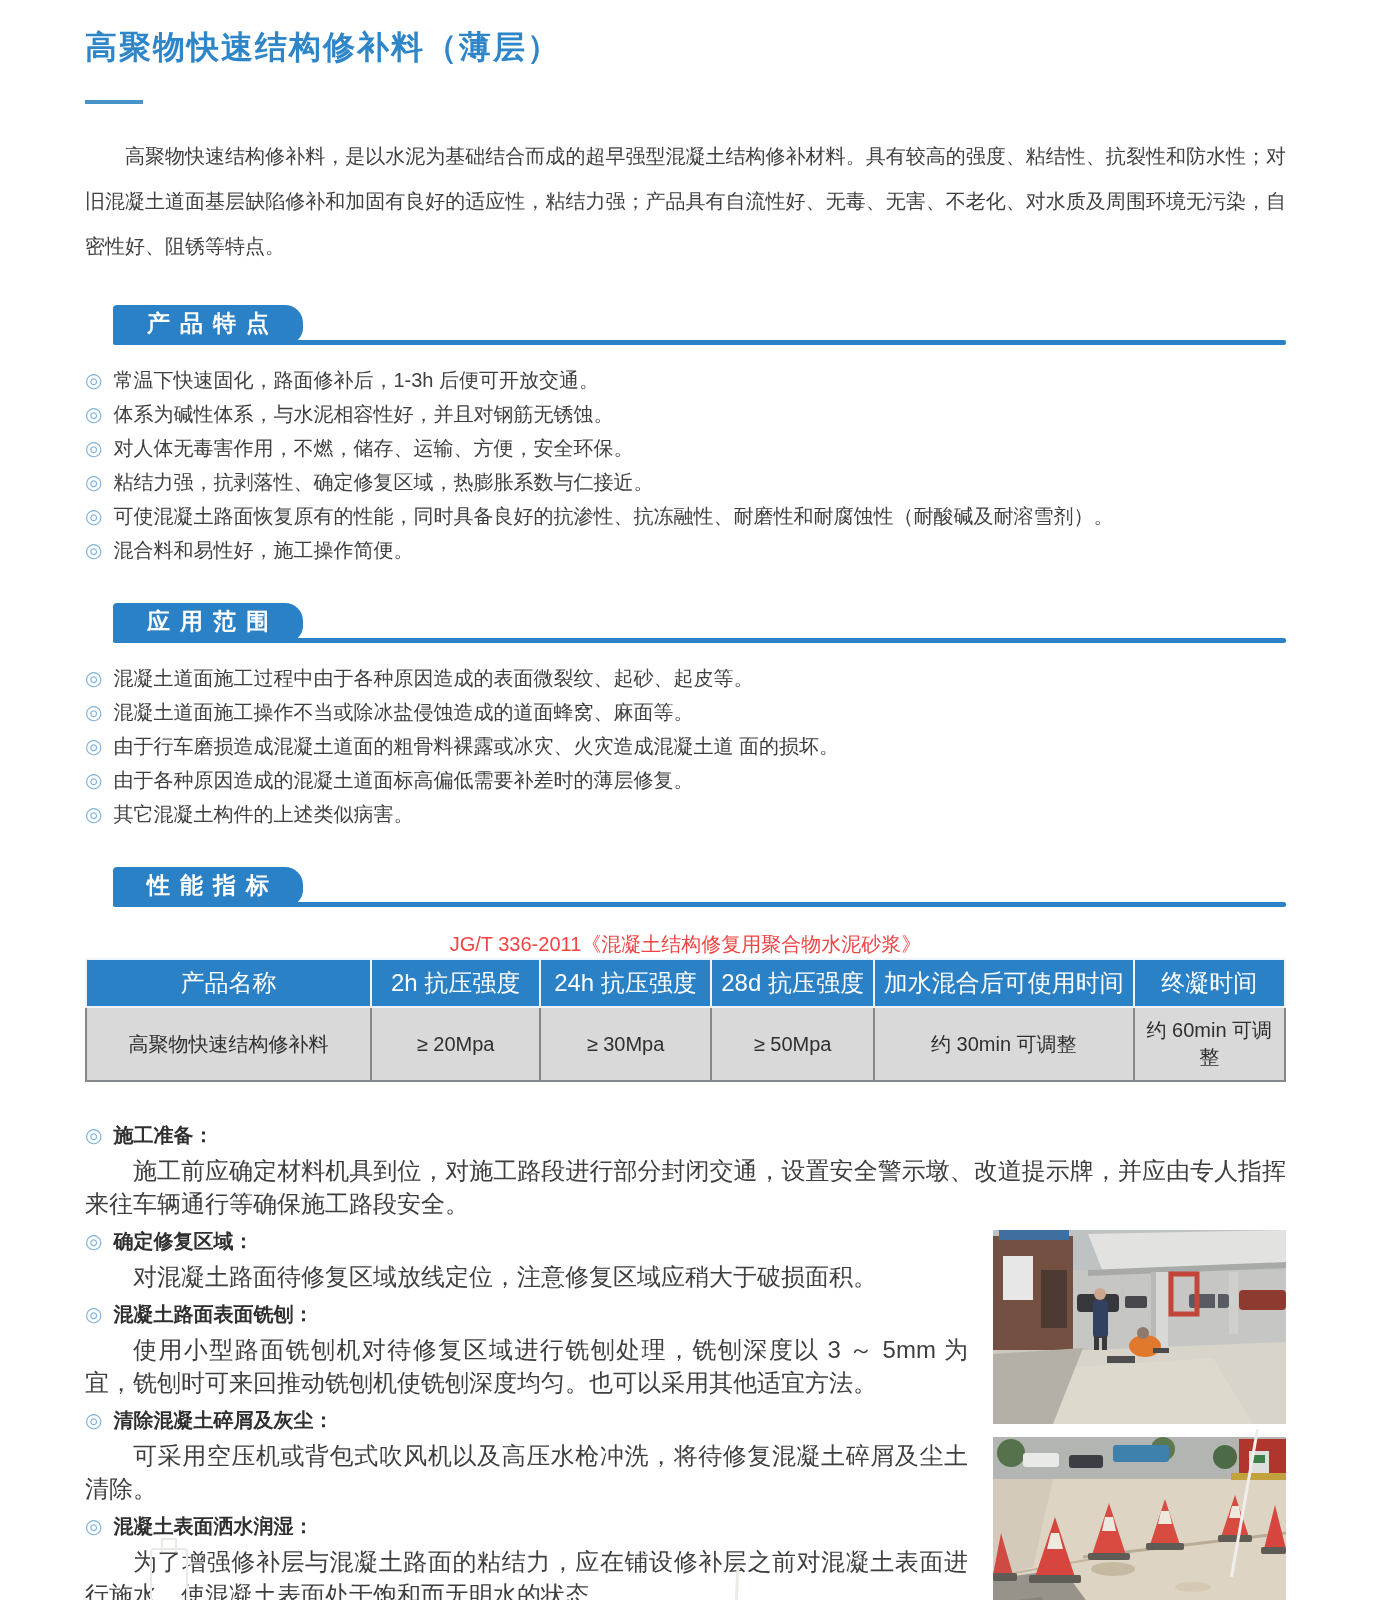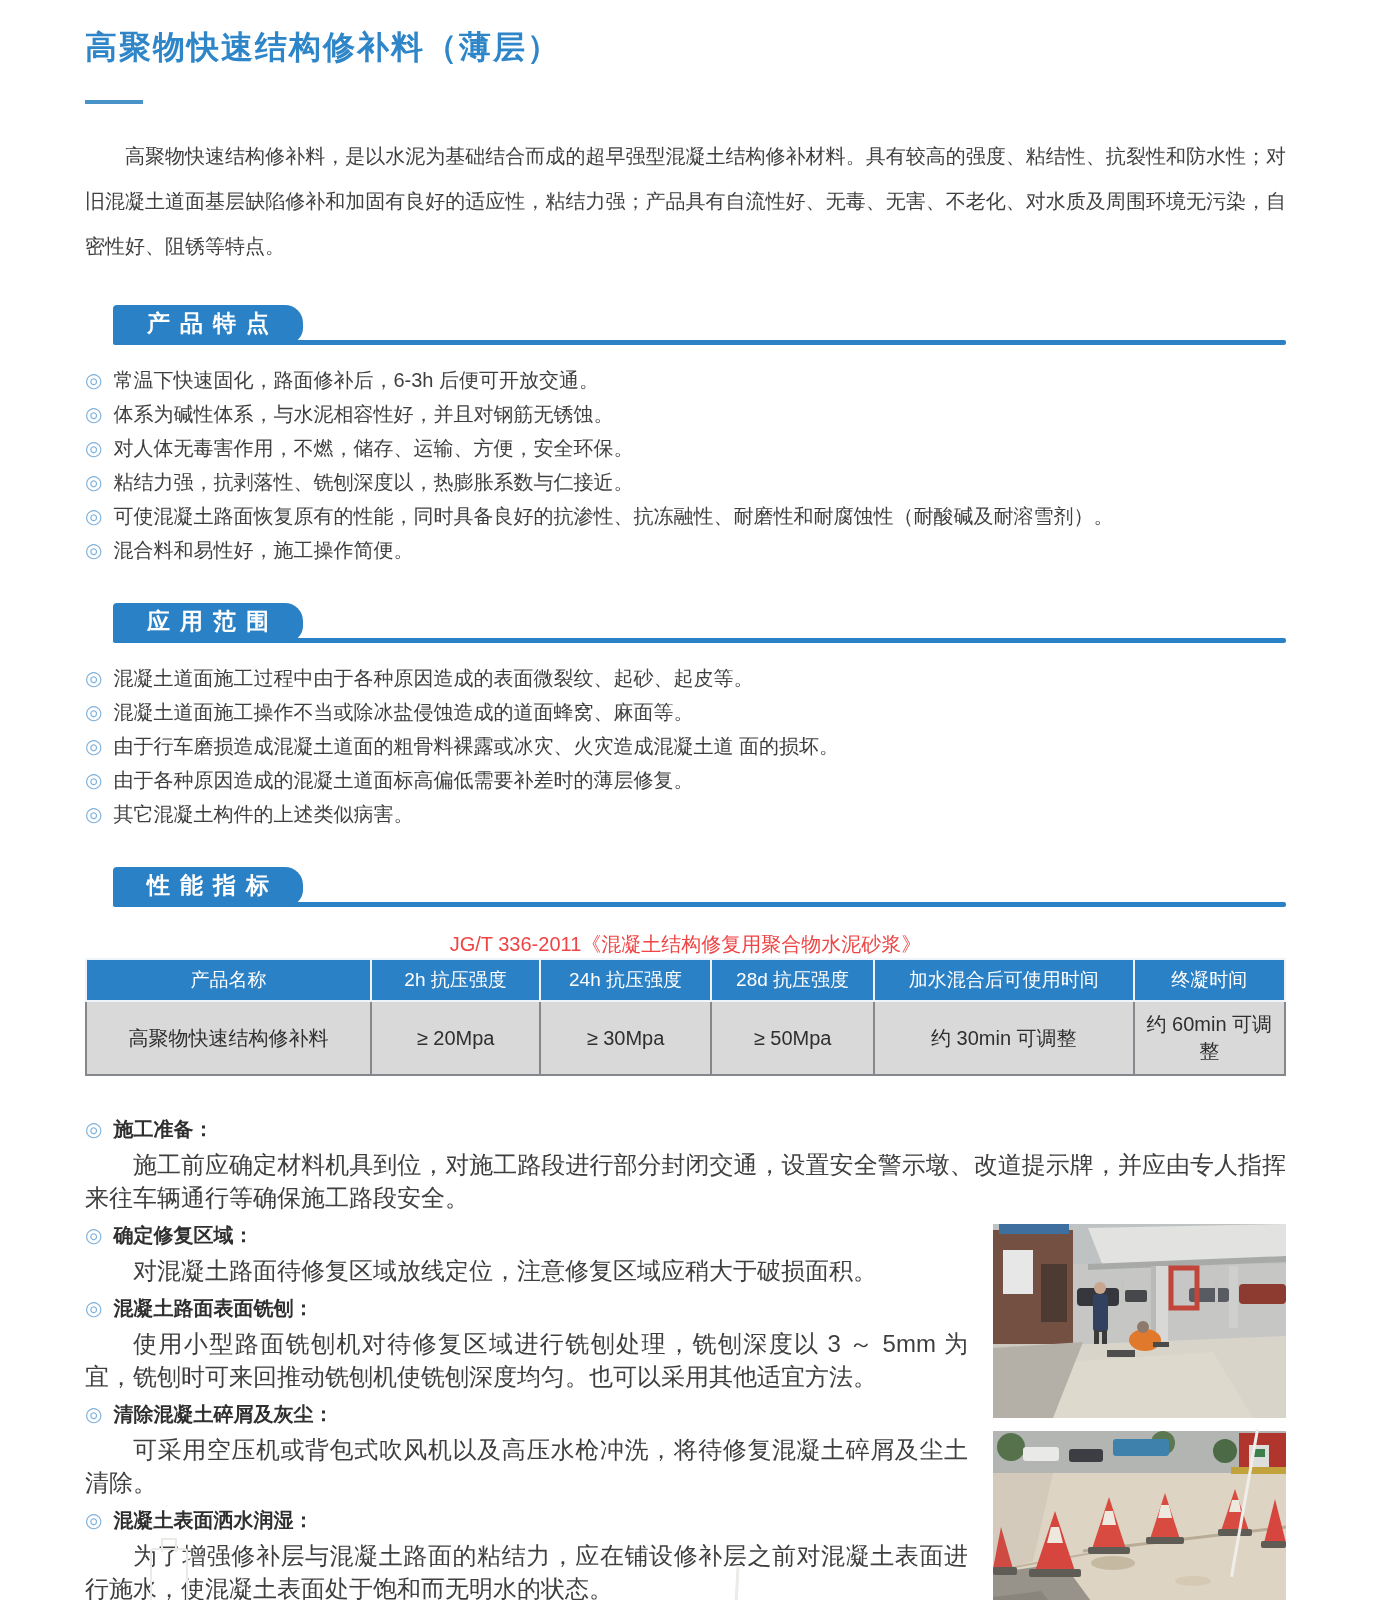--- a/index.html
+++ b/index.html
@@ -35,21 +35,21 @@
   ul.bullets{list-style:none;margin:18px 0 0 0;padding:0;}
   ul.bullets li{
     display:flex;gap:11px;font-size:20px;line-height:24px;
     padding:5px 0;color:#3f3f3f;
   }
   .bullet-mark{color:#82b3dc;flex:0 0 auto;}
   
   .tbl-caption{text-align:center;font-size:20px;color:#ef4444;margin:24px 0 0;}
   table.perf{width:100%;border-collapse:collapse;table-layout:fixed;}
   table.perf th{
-    background:#2b81c5;color:#ffffff;font-weight:normal;font-size:19px;
+    background:#2b81c5;color:#ffffff;font-weight:normal;font-size:24px;
     padding:7px 2px;border:2px solid #eef4f9;
   }
   table.perf td{
     background:#d9d9d9;color:#2f2f2f;font-size:20px;text-align:center;
     padding:9px 2px;border:2px solid #84888c;
   }
   table.perf th:nth-child(1),table.perf td:nth-child(1){width:24%;}
   table.perf th:nth-child(2),table.perf td:nth-child(2){width:14%;}
   table.perf th:nth-child(3),table.perf td:nth-child(3){width:14.2%;}
   table.perf th:nth-child(4),table.perf td:nth-child(4){width:13.5%;}
@@ -92,33 +92,33 @@
   <p class="intro">高聚物快速结构修补料，是以水泥为基础结合而成的超早强型混凝土结构修补材料。具有较高的强度、粘结性、抗裂性和防水性；对旧混凝土道面基层缺陷修补和加固有良好的适应性，粘结力强；产品具有自流性好、无毒、无害、不老化、对水质及周围环境无污染，自密性好、阻锈等特点。</p>
 
   <section>
     <div class="sec-head">
       <div class="sec-tab">产品特点</div>
       <div class="sec-bar"></div>
     </div>
     <ul class="bullets" id="features-list">
         <li>
           <span class="bullet-mark">◎</span>
-          <span>常温下快速固化，路面修补后，6-3h 后便可开放交通。</span>
+          <span>常温下快速固化，路面修补后，1-3h 后便可开放交通。</span>
         </li>
         <li>
           <span class="bullet-mark">◎</span>
           <span>体系为碱性体系，与水泥相容性好，并且对钢筋无锈蚀。</span>
         </li>
         <li>
           <span class="bullet-mark">◎</span>
           <span>对人体无毒害作用，不燃，储存、运输、方便，安全环保。</span>
         </li>
         <li>
           <span class="bullet-mark">◎</span>
-          <span>粘结力强，抗剥落性、铣刨深度以，热膨胀系数与仁接近。</span>
+          <span>粘结力强，抗剥落性、确定修复区域，热膨胀系数与仁接近。</span>
         </li>
         <li>
           <span class="bullet-mark">◎</span>
           <span>可使混凝土路面恢复原有的性能，同时具备良好的抗渗性、抗冻融性、耐磨性和耐腐蚀性（耐酸碱及耐溶雪剂）。</span>
         </li>
         <li>
           <span class="bullet-mark">◎</span>
           <span>混合料和易性好，施工操作简便。</span>
         </li>
       </ul>

